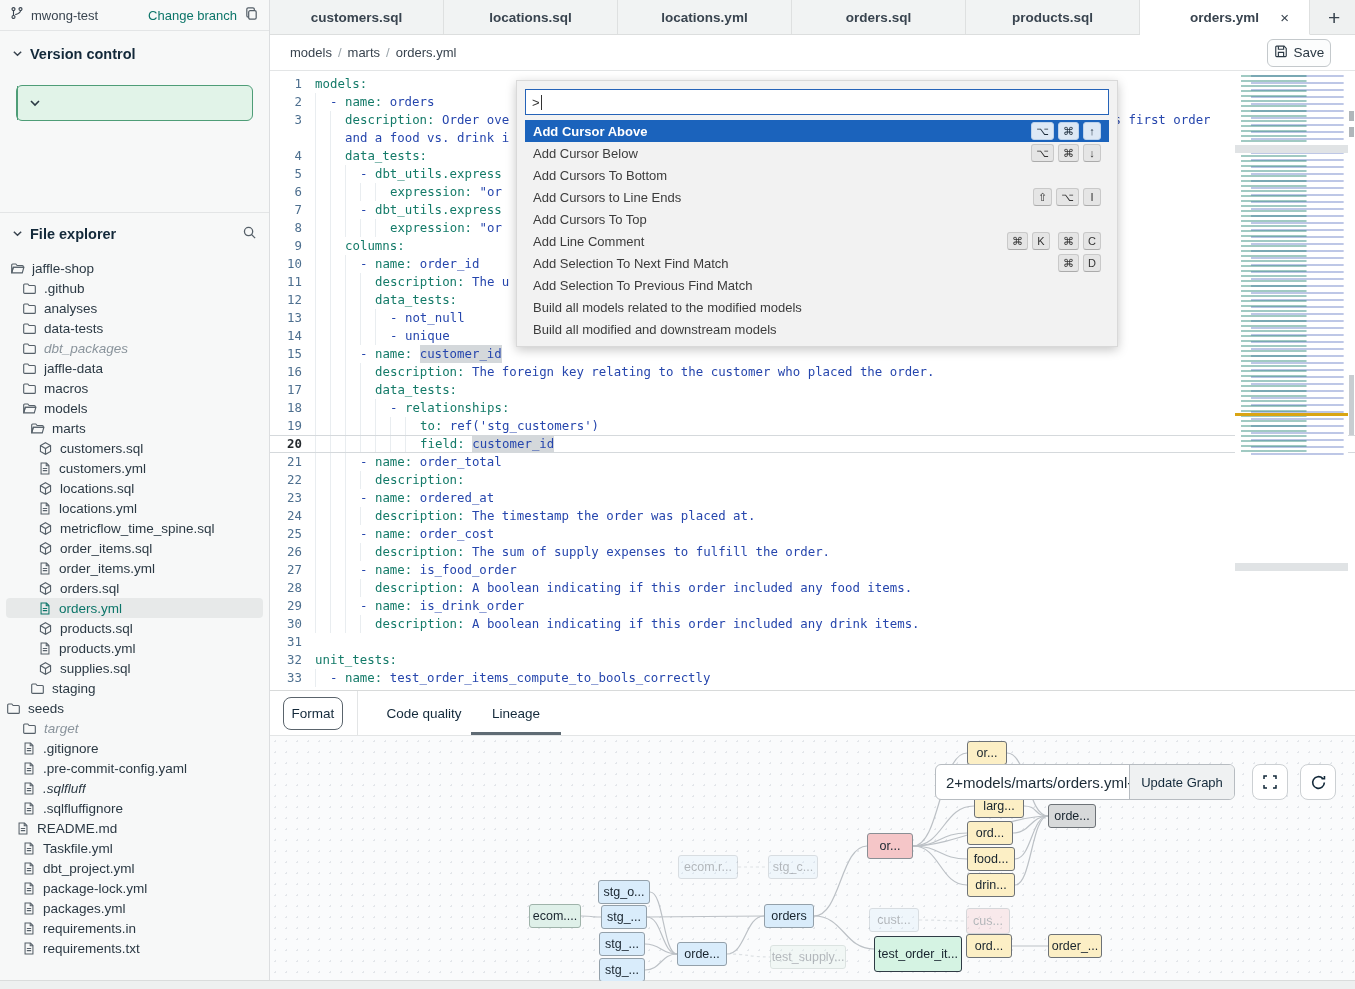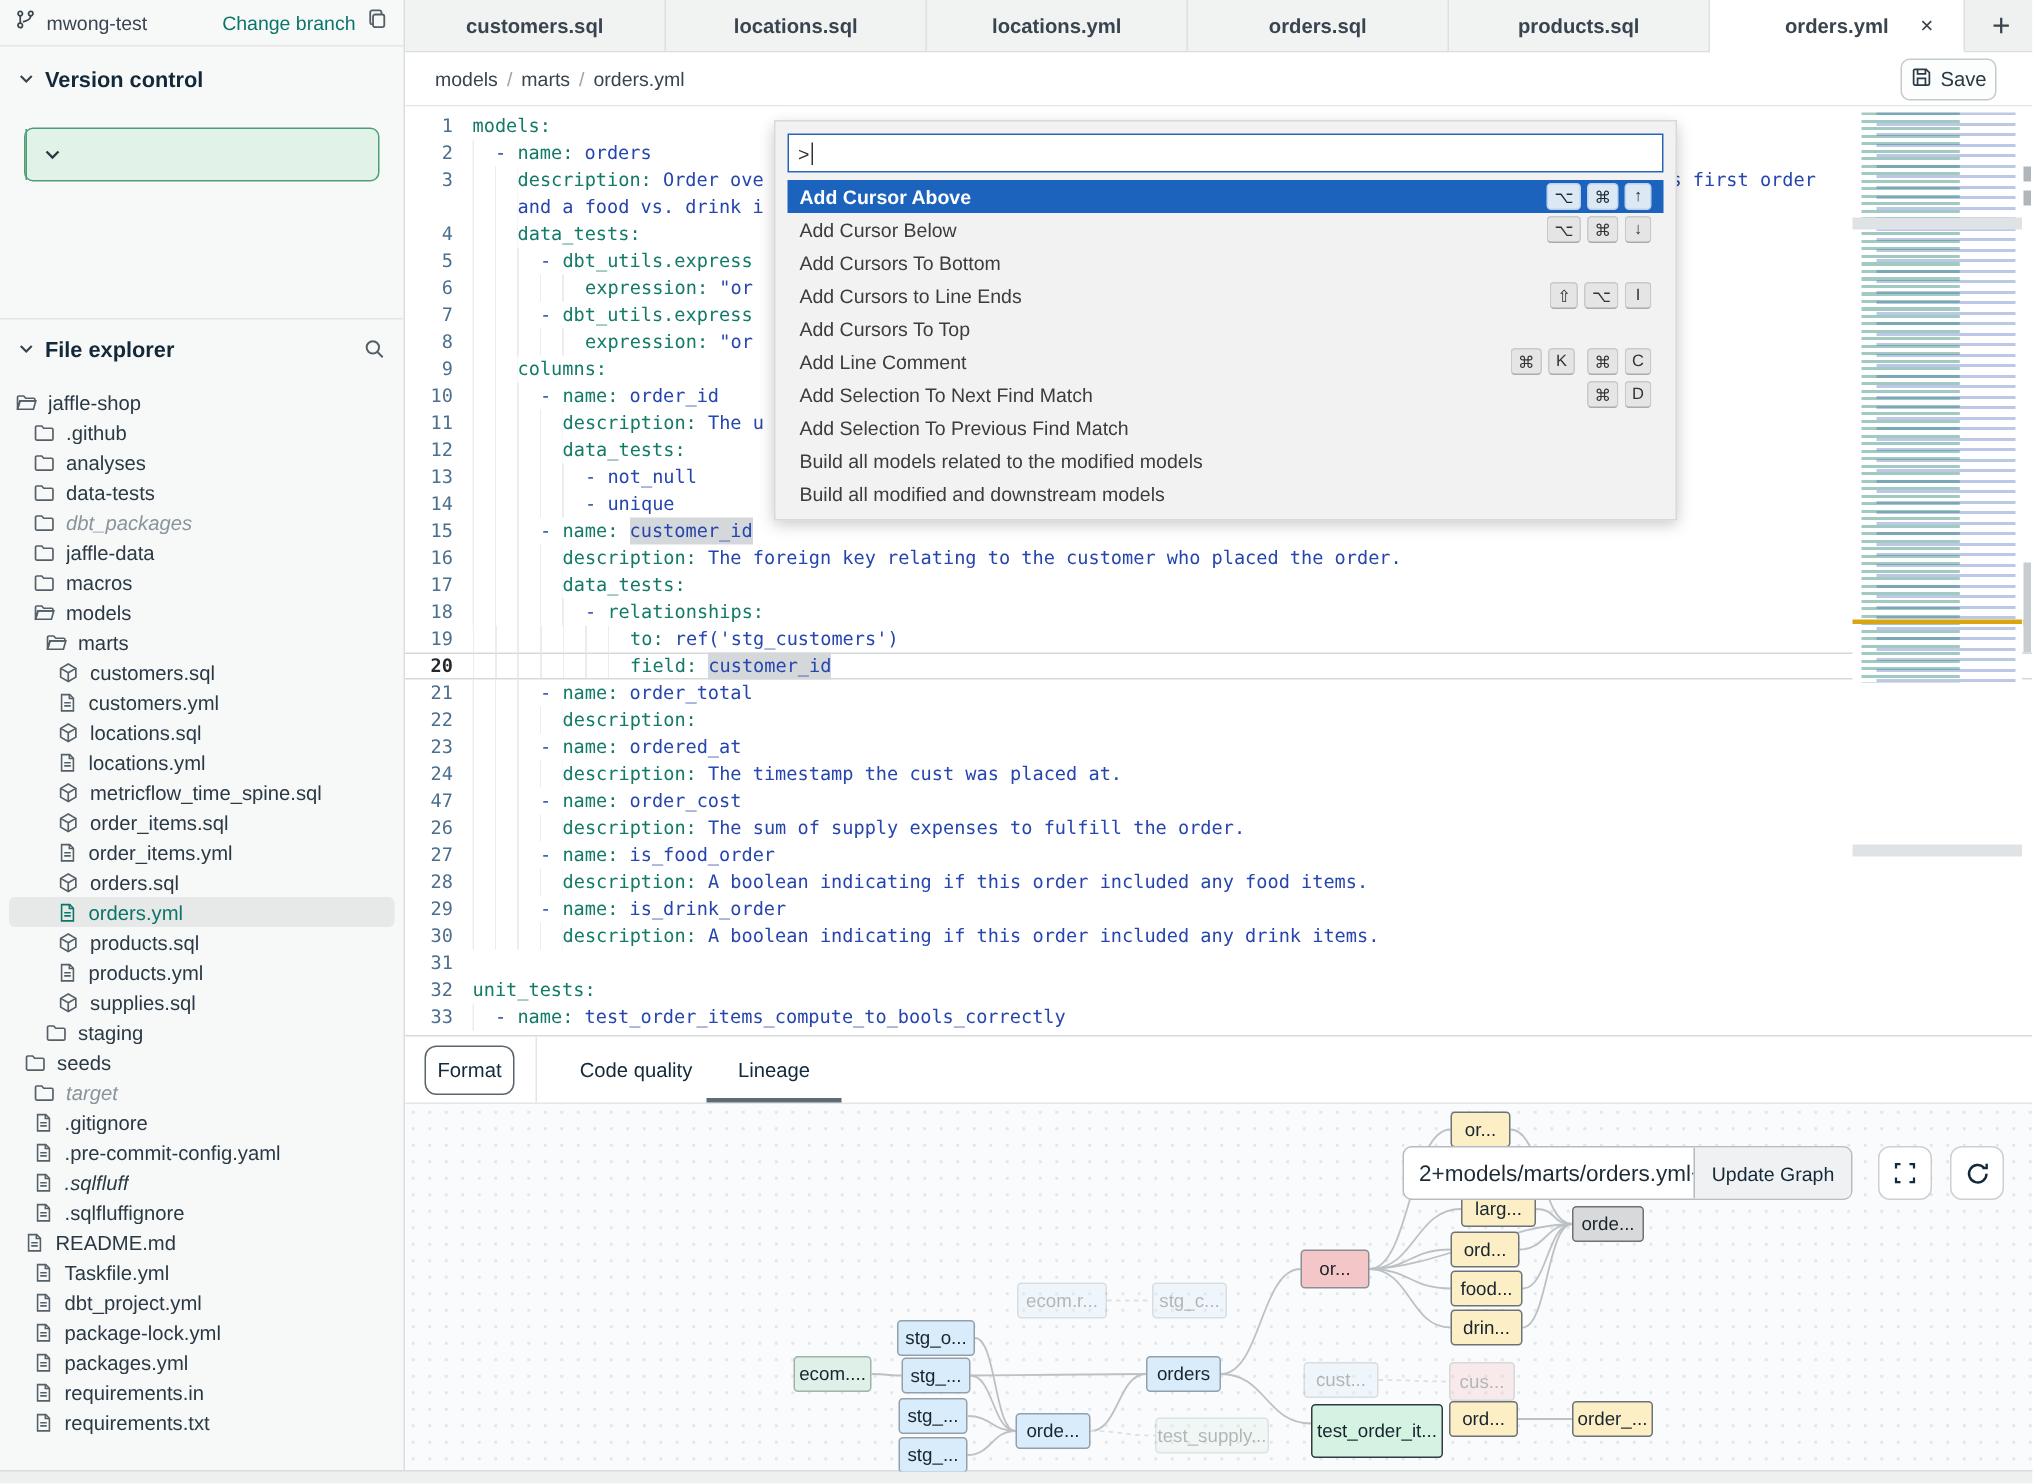--- a/index.html
+++ b/index.html
@@ -368,21 +368,21 @@
           <span class="lbl">supplies.sql</span>
         </div>
         <div class="tree-item" style="padding-left: 30px;">
           <span style="display: flex;">
             <svg width="15" height="15" viewBox="0 0 16 16" fill="none" stroke="#566069" stroke-width="1.2">
               <path d="M1.8 4.2a1 1 0 0 1 1-1h3.4l1.4 1.6h5.6a1 1 0 0 1 1 1v6.4a1 1 0 0 1-1 1H2.8a1 1 0 0 1-1-1z"></path>
             </svg>
           </span>
           <span class="lbl">staging</span>
         </div>
-        <div class="tree-item" style="padding-left: 16px;">
+        <div class="tree-item" style="padding-left: 6px;">
           <span style="display: flex;">
             <svg width="15" height="15" viewBox="0 0 16 16" fill="none" stroke="#566069" stroke-width="1.2">
               <path d="M1.8 4.2a1 1 0 0 1 1-1h3.4l1.4 1.6h5.6a1 1 0 0 1 1 1v6.4a1 1 0 0 1-1 1H2.8a1 1 0 0 1-1-1z"></path>
             </svg>
           </span>
           <span class="lbl">seeds</span>
         </div>
         <div class="tree-item muted" style="padding-left: 22px;">
           <span style="display: flex;">
             <svg width="15" height="15" viewBox="0 0 16 16" fill="none" stroke="#566069" stroke-width="1.2">
@@ -553,22 +553,22 @@
         <div class="code-row"><span class="gutter">14</span><span class="code-content"><span class="indent" style="width: 75px;"></span><span class="tk-d">- </span><span class="tk-v">unique</span></span></div>
         <div class="code-row"><span class="gutter">15</span><span class="code-content"><span class="indent" style="width: 45px;"></span><span class="tk-d">- </span><span class="tk-k">name:</span><span class="tk-v"> </span><span class="tk-h">customer_id</span></span></div>
         <div class="code-row"><span class="gutter">16</span><span class="code-content"><span class="indent" style="width: 60px;"></span><span class="tk-k">description:</span><span class="tk-v"> The foreign key relating to the customer who placed the order.</span></span></div>
         <div class="code-row"><span class="gutter">17</span><span class="code-content"><span class="indent" style="width: 60px;"></span><span class="tk-k">data_tests:</span></span></div>
         <div class="code-row"><span class="gutter">18</span><span class="code-content"><span class="indent" style="width: 75px;"></span><span class="tk-d">- </span><span class="tk-k">relationships:</span></span></div>
         <div class="code-row"><span class="gutter">19</span><span class="code-content"><span class="indent" style="width: 105px;"></span><span class="tk-k">to:</span><span class="tk-v"> ref('stg_customers')</span></span></div>
         <div class="code-row current"><span class="gutter">20</span><span class="code-content"><span class="indent" style="width: 105px;"></span><span class="tk-k">field:</span><span class="tk-v"> </span><span class="tk-h">customer_id</span></span></div>
         <div class="code-row"><span class="gutter">21</span><span class="code-content"><span class="indent" style="width: 45px;"></span><span class="tk-d">- </span><span class="tk-k">name:</span><span class="tk-v"> order_total</span></span></div>
         <div class="code-row"><span class="gutter">22</span><span class="code-content"><span class="indent" style="width: 60px;"></span><span class="tk-k">description:</span></span></div>
         <div class="code-row"><span class="gutter">23</span><span class="code-content"><span class="indent" style="width: 45px;"></span><span class="tk-d">- </span><span class="tk-k">name:</span><span class="tk-v"> ordered_at</span></span></div>
-        <div class="code-row"><span class="gutter">24</span><span class="code-content"><span class="indent" style="width: 60px;"></span><span class="tk-k">description:</span><span class="tk-v"> The timestamp the cust was placed at.</span></span></div>
-        <div class="code-row"><span class="gutter">47</span><span class="code-content"><span class="indent" style="width: 45px;"></span><span class="tk-d">- </span><span class="tk-k">name:</span><span class="tk-v"> order_cost</span></span></div>
+        <div class="code-row"><span class="gutter">24</span><span class="code-content"><span class="indent" style="width: 60px;"></span><span class="tk-k">description:</span><span class="tk-v"> The timestamp the order was placed at.</span></span></div>
+        <div class="code-row"><span class="gutter">25</span><span class="code-content"><span class="indent" style="width: 45px;"></span><span class="tk-d">- </span><span class="tk-k">name:</span><span class="tk-v"> order_cost</span></span></div>
         <div class="code-row"><span class="gutter">26</span><span class="code-content"><span class="indent" style="width: 60px;"></span><span class="tk-k">description:</span><span class="tk-v"> The sum of supply expenses to fulfill the order.</span></span></div>
         <div class="code-row"><span class="gutter">27</span><span class="code-content"><span class="indent" style="width: 45px;"></span><span class="tk-d">- </span><span class="tk-k">name:</span><span class="tk-v"> is_food_order</span></span></div>
         <div class="code-row"><span class="gutter">28</span><span class="code-content"><span class="indent" style="width: 60px;"></span><span class="tk-k">description:</span><span class="tk-v"> A boolean indicating if this order included any food items.</span></span></div>
         <div class="code-row"><span class="gutter">29</span><span class="code-content"><span class="indent" style="width: 45px;"></span><span class="tk-d">- </span><span class="tk-k">name:</span><span class="tk-v"> is_drink_order</span></span></div>
         <div class="code-row"><span class="gutter">30</span><span class="code-content"><span class="indent" style="width: 60px;"></span><span class="tk-k">description:</span><span class="tk-v"> A boolean indicating if this order included any drink items.</span></span></div>
         <div class="code-row"><span class="gutter">31</span><span class="code-content"></span></div>
         <div class="code-row"><span class="gutter">32</span><span class="code-content"><span class="tk-k">unit_tests:</span></span></div>
         <div class="code-row"><span class="gutter">33</span><span class="code-content"><span class="indent" style="width: 15px;"></span><span class="tk-d">- </span><span class="tk-k">name:</span><span class="tk-v"> test_order_items_compute_to_bools_correctly</span></span></div>
       </div>
 

